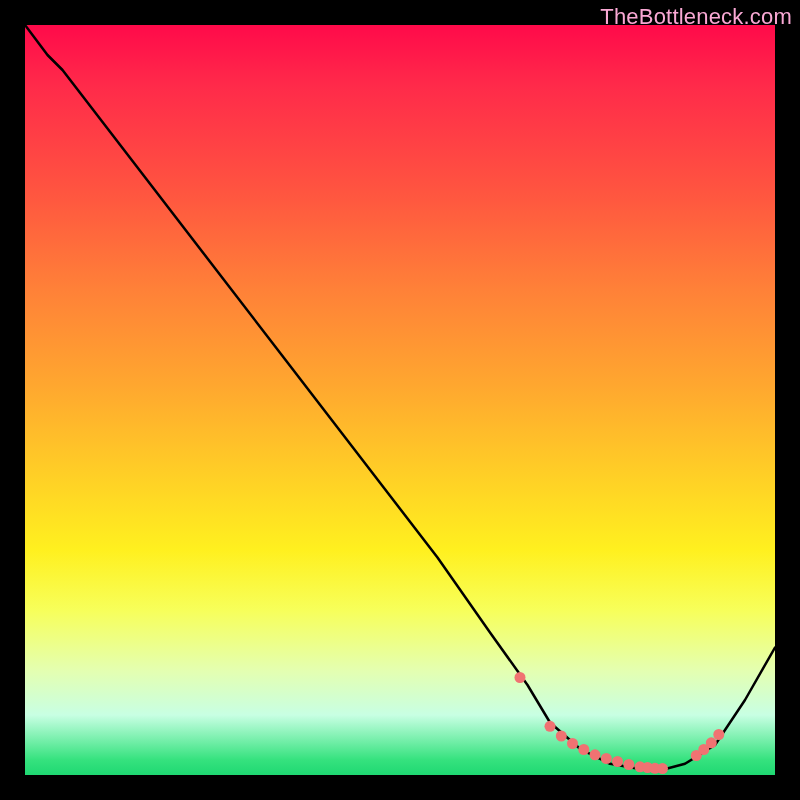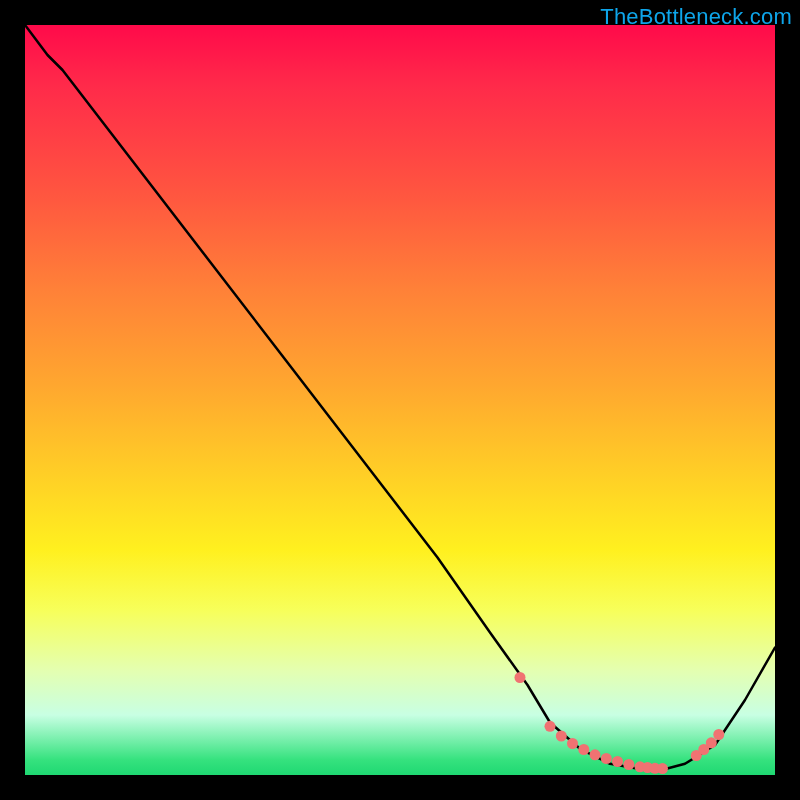--- a/index.html
+++ b/index.html
@@ -41,21 +41,21 @@
     left: 0; top: 0;
     width: 100%;
     height: 100%;
   }
   .watermark {
     position: absolute;
     top: 4px;
     right: 8px;
     font-family: Arial, Helvetica, sans-serif;
     font-size: 22px;
-    color: #0ea5e9;
+    color: #f9a8d4;
     letter-spacing: 0.2px;
     user-select: none;
   }
 </style>
 </head>
 <body>
 
 <div class="wrap">
   <div class="plot-area">
     <div class="gradient-bg"></div>

